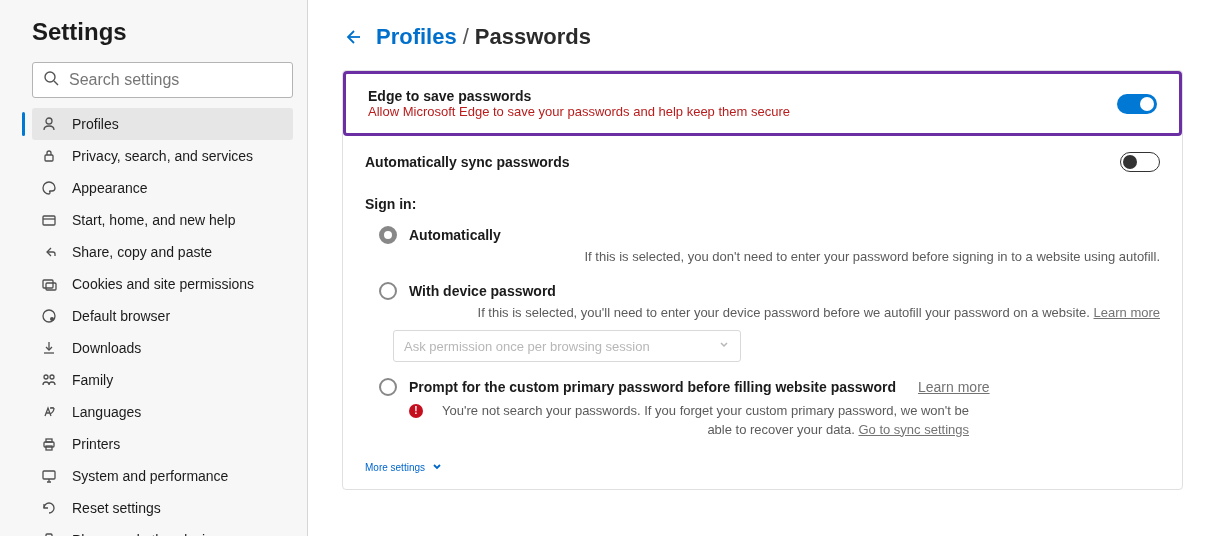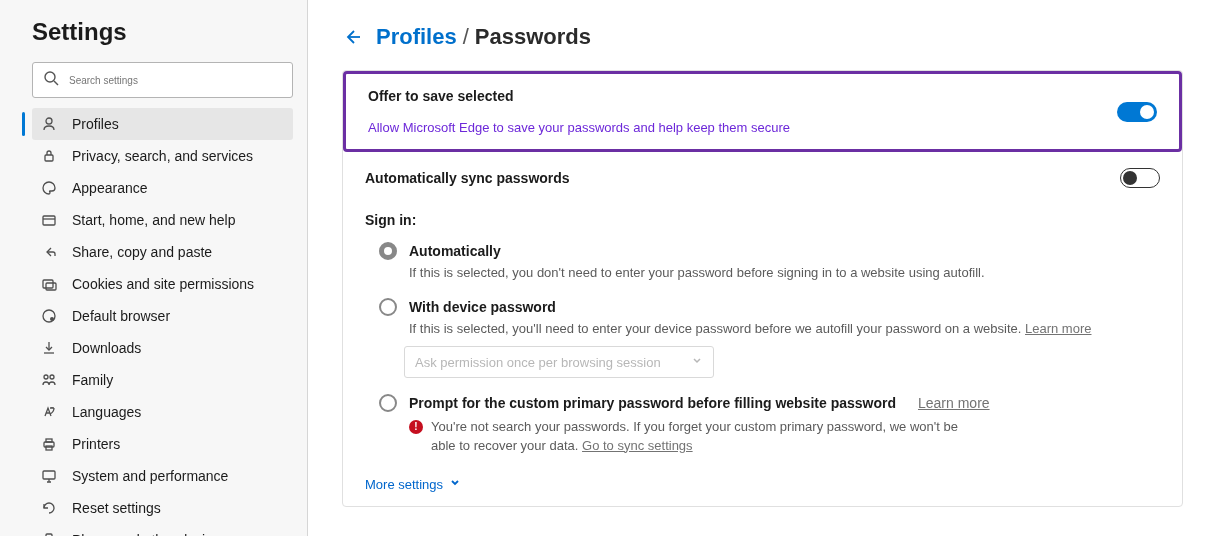--- a/index.html
+++ b/index.html
@@ -34,21 +34,21 @@
     border-radius: 3px;
     background: #fff;
     height: 36px;
     padding: 0 10px;
     margin-bottom: 10px;
   }
   .search-box svg { flex-shrink:0; }
   .search-box input {
     border: none;
     outline: none;
-    font-size: 10px;
+    font-size: 16px;
     margin-left: 10px;
     width: 100%;
     background: transparent;
   }
   .search-box input::placeholder { color: #767676; }
 
   .nav-list { list-style: none; }
   .nav-item {
     display: flex;
     align-items: center;
@@ -123,21 +123,21 @@
     align-items:center;
     margin-bottom:2px;
   }
   .row {
     padding: 14px 22px;
     display:flex;
     justify-content:space-between;
     align-items:center;
   }
   .row-title { font-size:14px; font-weight:600; color:#1b1b1b; }
-  .row-desc { font-size:13px; color:#6d28d9; margin-top:16px; }
+  .row-desc { font-size:13px; color:#b91c1c; margin-top:0; }
 
   
   .toggle {
     width: 40px;
     height: 20px;
     border-radius: 10px;
     position: relative;
     cursor:pointer;
   }
   .toggle.on { background:#0078d4; }
@@ -160,20 +160,21 @@
   }
 
   .section-heading {
     font-size:14px;
     font-weight:600;
     padding: 10px 22px 6px;
   }
 
   .radio-block {
     padding: 8px 22px 8px 36px;
+    text-align: right;
   }
   .radio-line {
     display:flex;
     align-items:center;
     font-size:14px;
     font-weight:600;
     gap:12px;
   }
   .radio {
     width:18px; height:18px;
@@ -187,26 +188,26 @@
   .radio-desc {
     font-size:13px;
     color:#5b5b5b;
     margin-left:30px;
     margin-top:4px;
     line-height:1.4;
   }
   .radio-desc a, .link { color:#737373; text-decoration:underline; cursor:pointer; }
 
   .disabled-select {
-    margin-left:25px;
+    margin-left:14px;
     margin-top:8px;
     border:1px solid #d9d9d9;
     border-radius:3px;
     height:32px;
-    width:310px;
+    width:348px;
     display:flex;
     align-items:center;
     justify-content:space-between;
     padding:0 10px;
     color:#b7b7b7;
     font-size:13px;
     background:#fff;
   }
 
   .warn-line {
@@ -223,21 +224,21 @@
   .warn-icon {
     width:14px;height:14px;border-radius:50%;
     background:#c50f1f;color:#fff;
     display:flex;align-items:center;justify-content:center;
     font-size:10px;font-weight:700;flex-shrink:0;
     margin-top:2px;
   }
 
   .more-settings {
     padding: 14px 22px;
-    font-size:13px;
+    font-size:10px;
     color:#0066cc;
     cursor:pointer;
     display:flex;
     align-items:center;
     gap:6px;
   }
 </style>
 </head>
 <body>
 
@@ -397,21 +398,21 @@
     </span>
     <span class="crumb-link">Profiles</span>
     <span class="sep">/</span>
     <span class="crumb-current">Passwords</span>
   </div>
 
   <div class="card">
 
     <div class="highlight-row">
       <div>
-        <div class="row-title">Offer to save selected</div>
+        <div class="row-title">Edge to save passwords</div>
         <div class="row-desc">Allow Microsoft Edge to save your passwords and help keep them secure</div>
       </div>
       <div class="toggle on"></div>
     </div>
 
     <div class="row">
       <div class="row-title">Automatically sync passwords</div>
       <div class="toggle off"></div>
     </div>
 

